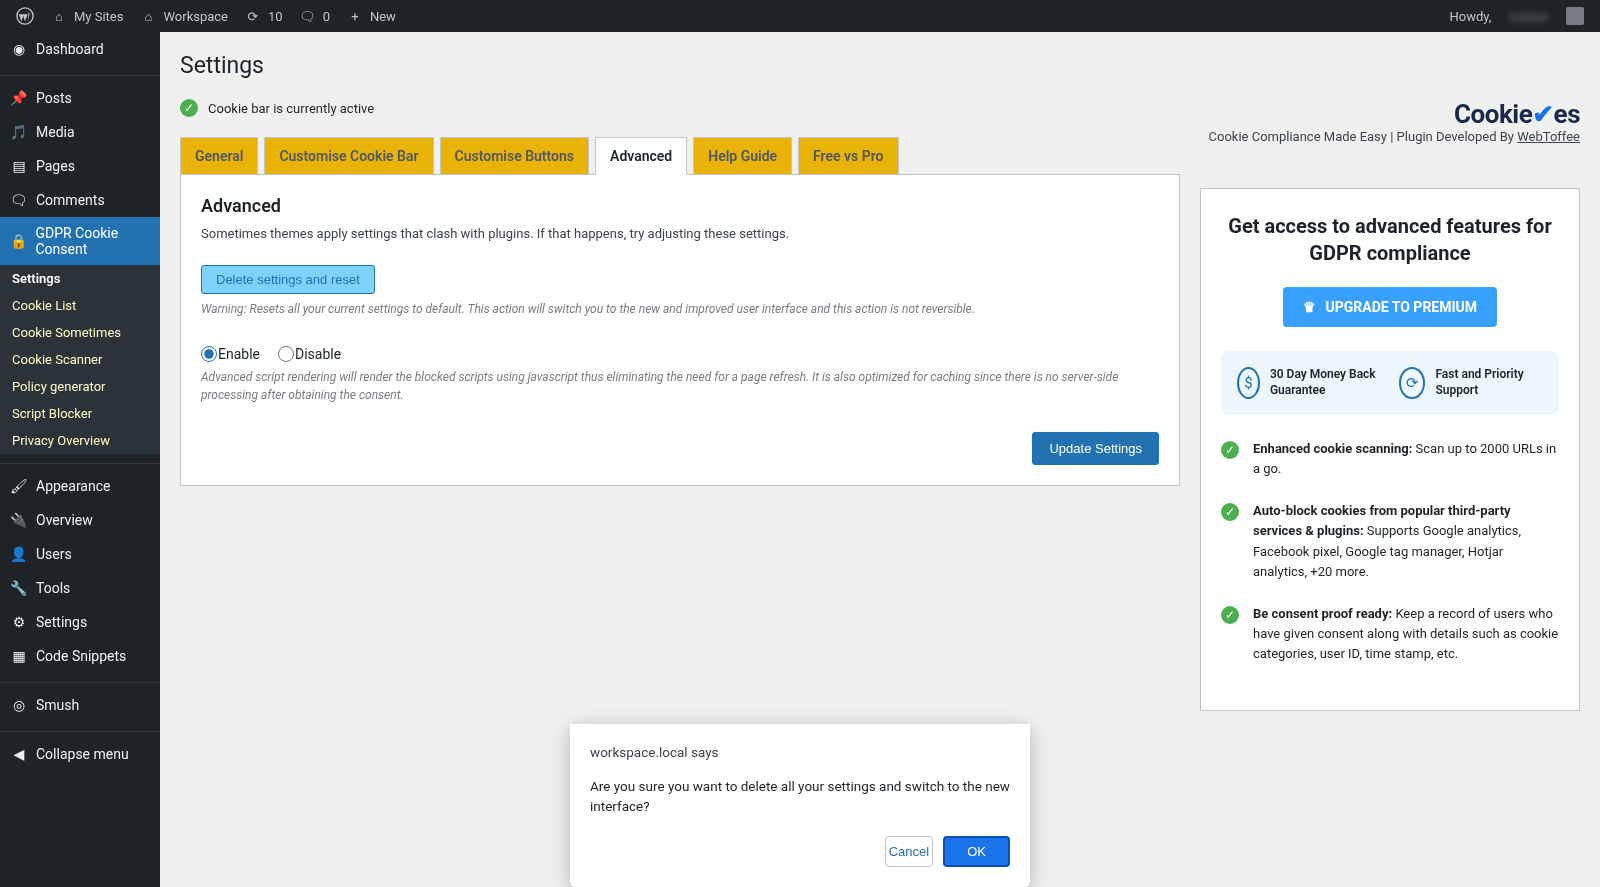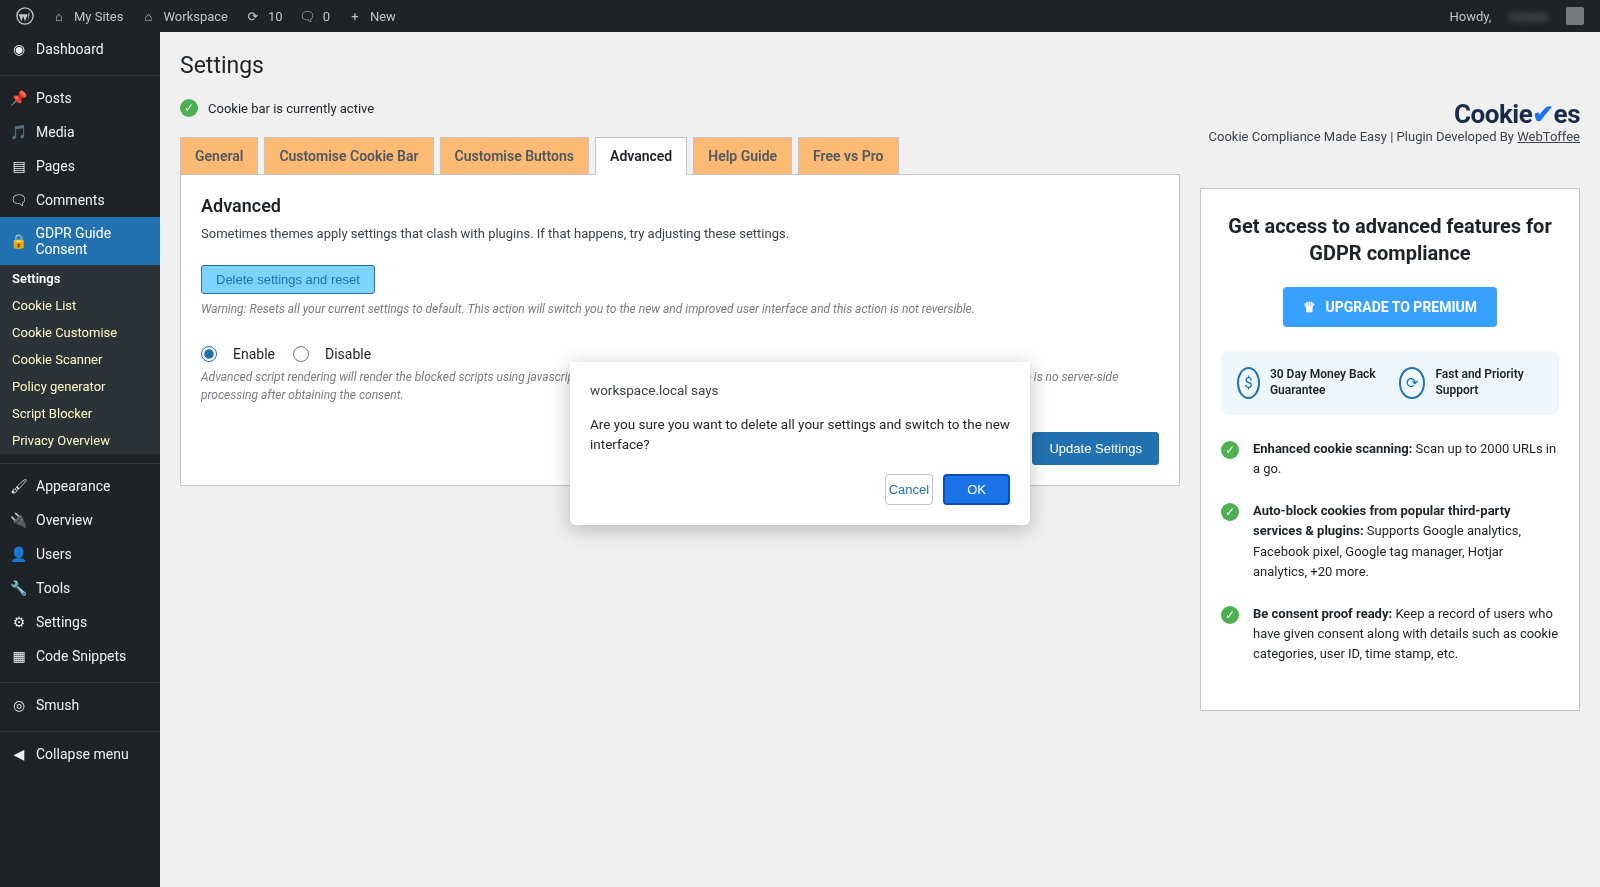--- a/index.html
+++ b/index.html
@@ -17,51 +17,51 @@
 .menu-item.current::after { content: ""; position: absolute; right: -8px; top: 50%; transform: translateY(-50%); border: 8px solid transparent; border-right-color: #f0f0f1; }
 .menu-separator { height: 5px; border-bottom: 1px solid #32373c; margin: 5px 0; }
 .submenu { background: #2c3338; }
 .submenu-item { padding: 6px 12px; font-size: 13px; cursor: pointer; color: #fef9c3; }
 .submenu-item.current { color: #fff; font-weight: 600; }
 .main { flex: 1; padding: 20px; overflow-y: auto; background: #f0f0f1; }
 h1.page-title { font-size: 23px; font-weight: 400; margin-bottom: 20px; }
 .status-row { display: flex; align-items: center; gap: 10px; margin-bottom: 20px; }
 .check-circle { width: 18px; height: 18px; border-radius: 50%; background: #4CAF50; display: inline-flex; align-items: center; justify-content: center; color: #fff; font-size: 12px; }
 .tabs { display: flex; gap: 6px; }
-.tab { background: #fdba74; border: 1px solid #c3c4c7; border-bottom: none; padding: 10px 14px; font-size: 14px; font-weight: 600; color: #50575e; cursor: pointer; border-radius: 0; }
+.tab { background: #eab308; border: 1px solid #c3c4c7; border-bottom: none; padding: 10px 14px; font-size: 14px; font-weight: 600; color: #50575e; cursor: pointer; border-radius: 0; }
 .tab.active { background: #fff; color: #1d2327; border-bottom: 1px solid #fff; margin-bottom: -1px; }
 .content-row { display: flex; gap: 20px; align-items: flex-start; }
 .panel { background: #fff; border: 1px solid #c3c4c7; padding: 20px; flex: 1; }
 .panel h2 { font-size: 18px; font-weight: 600; margin-bottom: 10px; }
 .panel p.desc { font-size: 13px; color: #3c434a; margin-bottom: 24px; }
 .form-row { display: flex; margin-bottom: 28px; }
 .form-label { width: 220px; font-weight: 600; font-size: 14px; padding-top: 4px; }
 .form-field { flex: 1; }
 .btn-outline { background: #7dd3fc; border: 1px solid #2271b1; color: #2271b1; padding: 6px 14px; font-size: 13px; cursor: pointer; border-radius: 3px; }
 .help-text { font-size: 12px; font-style: italic; color: #787c82; margin-top: 6px; line-height: 1.5; }
 .radio-group { display: flex; gap: 18px; align-items: center; margin-bottom: 6px; }
-.radio-group label { display: flex; align-items: center; gap: 16px; font-size: 14px; cursor: pointer; }
+.radio-group label { display: flex; align-items: center; gap: 1px; font-size: 14px; cursor: pointer; }
 .radio-group input[type=radio] { width: 16px; height: 16px; accent-color: #2271b1; }
 .btn-primary { background: #2271b1; border: 1px solid #2271b1; color: #fff; padding: 8px 16px; font-size: 13px; font-weight: 400; cursor: pointer; border-radius: 3px; }
 .panel-foot { text-align: right; margin-top: 10px; }
 .promo { width: 380px; }
 .brand-row { text-align: right; margin-bottom: 20px; }
 .brand-logo { font-size: 26px; font-weight: 700; color: #1a2b4a; letter-spacing: -0.5px; }
 .brand-sub { font-size: 13px; color: #3c434a; }
 .brand-sub a { color: #3c434a; text-decoration: underline; }
 .promo-card { background: #fff; border: 1px solid #c3c4c7; padding: 24px 20px; margin-top: 44px; }
 .promo-card h3 { font-size: 20px; font-weight: 700; text-align: center; margin-bottom: 20px; line-height: 1.35; }
 .upgrade-btn { display: flex; align-items: center; justify-content: center; gap: 10px; background: #38a0ff; color: #fff; padding: 12px 20px; font-size: 14px; font-weight: 700; border-radius: 4px; margin: 0 auto 24px; cursor: pointer; width: fit-content; }
 .guarantee { display: flex; gap: 18px; background: #eef6fd; border-radius: 8px; padding: 16px; margin-bottom: 24px; }
 .guarantee-item { display: flex; gap: 10px; align-items: center; flex: 1; }
 .guarantee-icon { width: 32px; height: 32px; border: 2px solid #2271b1; border-radius: 50%; display: flex; align-items: center; justify-content: center; color: #2271b1; font-size: 15px; }
 .guarantee-text { font-size: 12px; font-weight: 600; line-height: 1.3; }
 .feature { display: flex; gap: 14px; margin-bottom: 22px; font-size: 13px; line-height: 1.55; }
 .feature .check-circle { flex-shrink: 0; margin-top: 2px; }
-.dialog-overlay { position: fixed; top: 0; left: 0; right: 0; bottom: 0; display: flex; justify-content: center; align-items: center; z-index: 1000; }
+.dialog-overlay { position: fixed; top: 0; left: 0; right: 0; bottom: 0; display: flex; justify-content: center; align-items: flex-end; z-index: 1000; }
 .dialog { background: #fff; width: 460px; padding: 20px; box-shadow: 0 4px 20px rgba(0,0,0,0.25); border-radius: 0 0 6px 6px; font-size: 13.5px; }
 .dialog-title { margin-bottom: 16px; color: #3c434a; }
 .dialog-msg { margin-bottom: 20px; line-height: 1.5; }
 .dialog-buttons { display: flex; justify-content: flex-end; gap: 10px; }
 .dlg-cancel { background: #fff; border: 1px solid #c3c4c7; color: #2271b1; padding: 7px 3px; border-radius: 4px; cursor: pointer; font-size: 13px; }
 .dlg-ok { background: #1a73e8; border: 2px solid #0b4fb5; color: #fff; padding: 6px 22px; border-radius: 4px; cursor: pointer; font-size: 13px; font-weight: 500; }
 </style>
 </head>
 <body>
 
@@ -121,26 +121,26 @@
     <div class="menu-item">
         <span class="icon">▤</span>
         <span>Pages</span>
       </div>
     <div class="menu-item">
         <span class="icon">🗨</span>
         <span>Comments</span>
       </div>
     <div class="menu-item current">
         <span class="icon">🔒</span>
-        <span>GDPR Guide Consent</span>
+        <span>GDPR Cookie Consent</span>
       </div>
     <div class="submenu">
       <div class="submenu-item current">Settings</div>
       <div class="submenu-item">Cookie List</div>
-      <div class="submenu-item">Cookie Customise</div>
+      <div class="submenu-item">Cookie Sometimes</div>
       <div class="submenu-item">Cookie Scanner</div>
       <div class="submenu-item">Policy generator</div>
       <div class="submenu-item">Script Blocker</div>
       <div class="submenu-item">Privacy Overview</div>
     </div>
     <div class="menu-separator"></div>
     <div class="menu-item">
         <span class="icon">🖌</span>
         <span>Appearance</span>
       </div>

